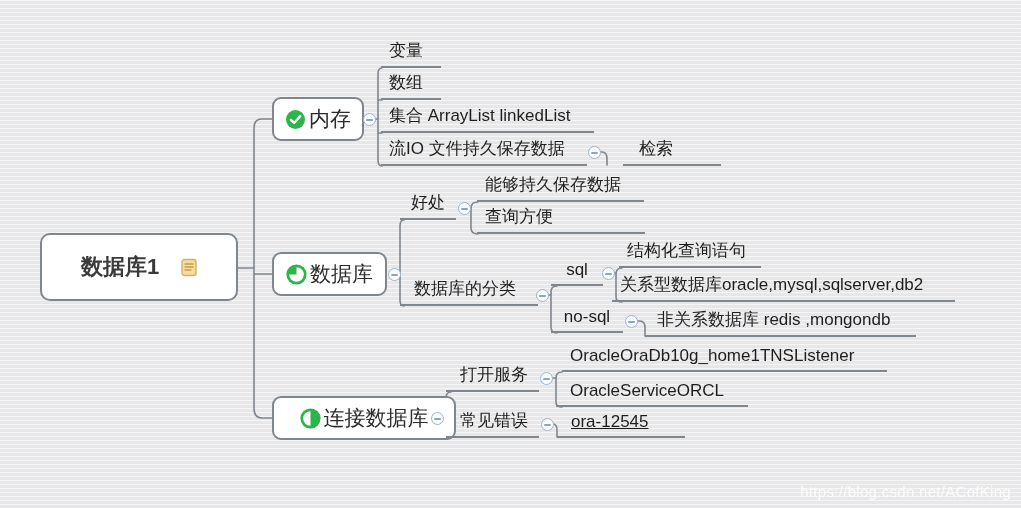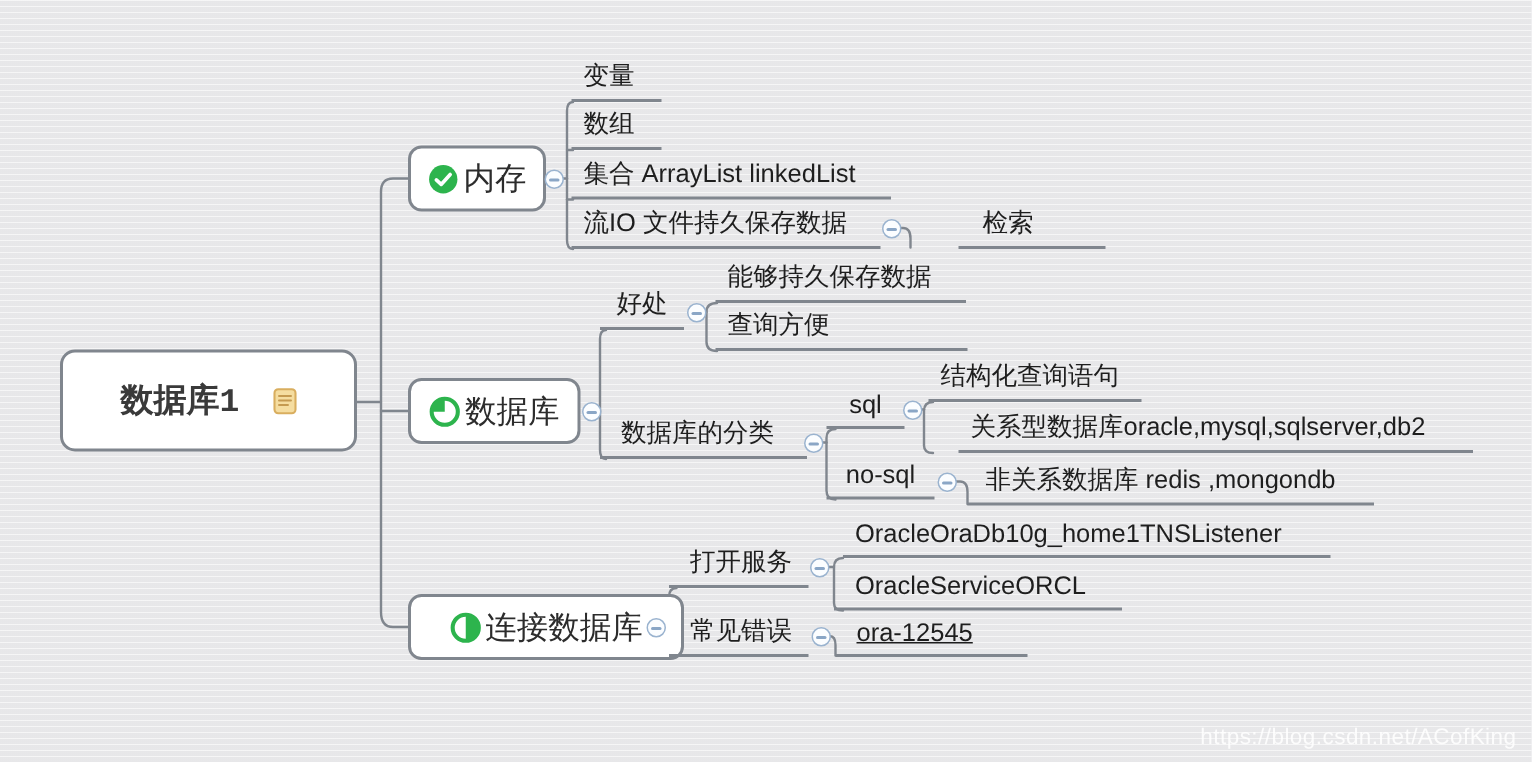--- a/index.html
+++ b/index.html
@@ -10,21 +10,21 @@
   #canvas{
     position:relative;
     width:1021px;height:508px;
     overflow:hidden;
     font-family:"Liberation Sans","DejaVu Sans",sans-serif;
     background:
       repeating-linear-gradient(180deg, rgba(255,255,255,.55) 0 1px, rgba(0,0,0,0.012) 1px 4px),
       #eaeaec;
   }
   #edges{position:absolute;left:0;top:0;z-index:1;}
-  .node{position:absolute;z-index:2;font-family:Liberation Mono, monospace;}
+  .node{position:absolute;z-index:2;}
   .box{
     background:#fff;
     border:2px solid var(--line);
     display:flex;align-items:center;justify-content:center;
     box-sizing:border-box;
     color:#333;
     white-space:nowrap;
   }
   .root-box{
     border-radius:10px;
@@ -131,21 +131,21 @@
   </div>
   <div class="topic" style="left:381px;top:72px;width:60px;">
     <span>数组</span>
   </div>
   <div class="topic" style="left:381px;top:105px;width:213px;">
     <span>集合 ArrayList linkedList</span>
   </div>
   <div class="topic" style="left:381px;top:138px;width:206px;">
     <span>流IO 文件持久保存数据</span>
   </div>
-  <div class="topic" style="left:639px;top:138px;width:98px;padding-left:16px;">
+  <div class="topic" style="left:623px;top:138px;width:98px;padding-left:16px;">
     <span>检索</span>
   </div>
 
   <div class="node box branch-box" style="left:272px;top:252px;width:115px;height:44px;">
     <span class="marker">
       <svg width="21" height="21" viewBox="0 0 20 20">
         <circle cx="10" cy="10" r="8.3" fill="#fff" stroke="#2db44d" stroke-width="2.6"></circle>
         <path d="M10 10 L10 1 A9 9 0 0 0 1 10 Z" fill="#2db44d"></path>
       </svg>
     </span>
@@ -163,21 +163,21 @@
   </div>
   <div class="topic" style="left:400px;top:278px;width:138px;padding-left:14px;">
     <span>数据库的分类</span>
   </div>
   <div class="topic center" style="left:551px;top:258px;width:52px;">
     <span>sql</span>
   </div>
   <div class="topic" style="left:619px;top:240px;width:142px;">
     <span>结构化查询语句</span>
   </div>
-  <div class="topic" style="left:639px;top:274px;width:343px;">
+  <div class="topic" style="left:612px;top:274px;width:343px;">
     <span>关系型数据库oracle,mysql,sqlserver,db2</span>
   </div>
   <div class="topic center" style="left:551px;top:305px;width:72px;">
     <span>no-sql</span>
   </div>
   <div class="topic" style="left:645px;top:309px;width:271px;padding-left:12px;text-align:right;">
     <span>非关系数据库 redis ,mongondb</span>
   </div>
 
   <div class="node box branch-box" style="left:272px;top:396px;width:184px;height:44px;">

